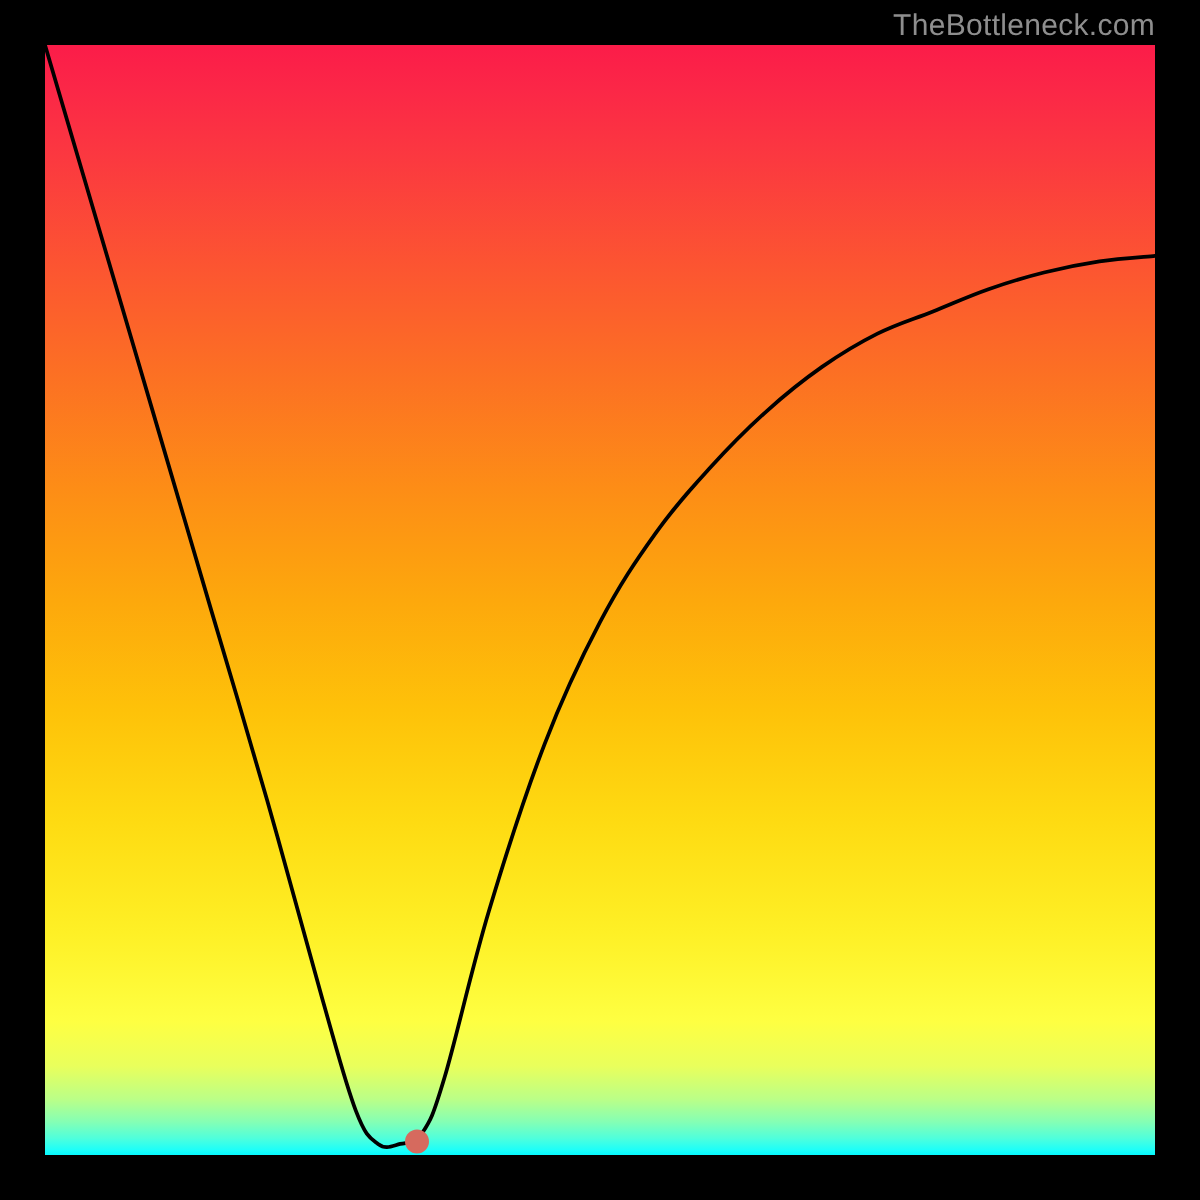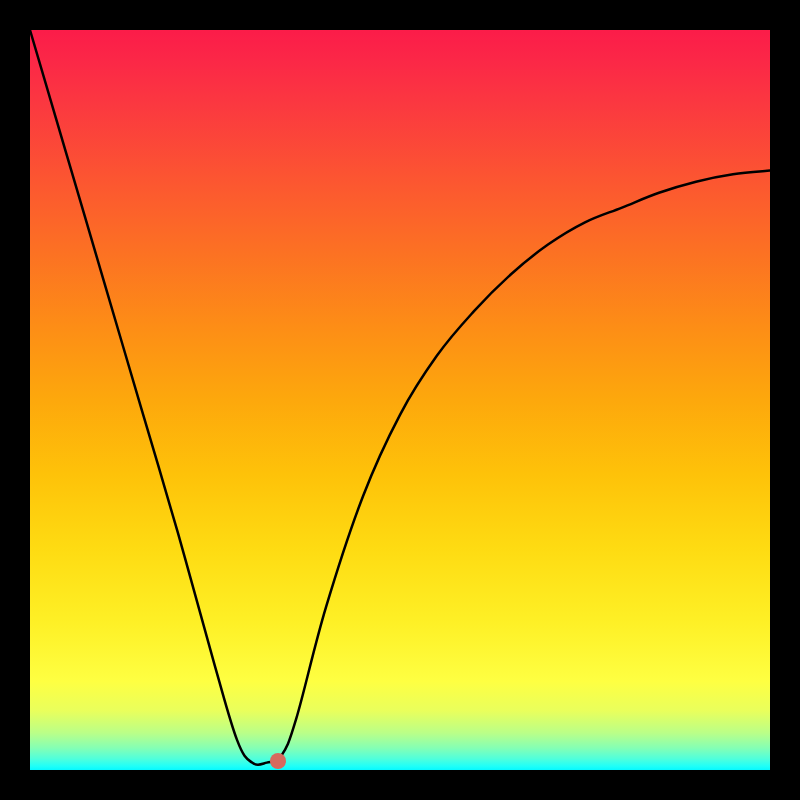--- a/index.html
+++ b/index.html
@@ -67,19 +67,20 @@
     height: 16px;
     border-radius: 50%;
     background: #d66a5e;
     transform: translate(-50%, -50%);
   }
 </style>
 </head>
 <body>
 
 <div class="stage">
+  <div class="watermark">TheBottleneck.com</div>
   <div class="plot-area">
     <svg class="curve" viewBox="0 0 740 740" preserveAspectRatio="none">
       <path id="curve-path" fill="none" stroke="#000" stroke-width="2.5" stroke-linecap="round" stroke-linejoin="round" d="M 0.00 0.00 C 6.66 22.64, 23.68 80.51, 37.00 125.80 C 50.32 171.09, 60.68 206.31, 74.00 251.60 C 87.32 296.89, 97.68 332.11, 111.00 377.40 C 124.32 422.69, 134.68 456.58, 148.00 503.20 C 161.32 549.82, 174.34 599.10, 185.00 636.40 C 195.66 673.70, 200.54 693.08, 207.20 710.40 C 213.86 727.72, 216.67 728.60, 222.00 732.60 C 227.33 736.60, 231.47 733.93, 236.80 732.60 C 242.13 731.27, 246.27 733.19, 251.60 725.20 C 256.93 717.21, 258.41 714.84, 266.40 688.20 C 274.39 661.56, 284.01 617.16, 296.00 577.20 C 307.99 537.24, 319.68 500.83, 333.00 466.20 C 346.32 431.57, 356.68 410.11, 370.00 384.80 C 383.32 359.49, 393.68 344.25, 407.00 325.60 C 420.32 306.95, 430.68 295.85, 444.00 281.20 C 457.32 266.55, 467.68 256.19, 481.00 244.20 C 494.32 232.21, 504.68 223.92, 518.00 214.60 C 531.32 205.28, 541.68 199.06, 555.00 192.40 C 568.32 185.74, 578.68 182.93, 592.00 177.60 C 605.32 172.27, 615.68 167.46, 629.00 162.80 C 642.32 158.14, 652.68 155.03, 666.00 151.70 C 679.32 148.37, 689.68 146.30, 703.00 144.30 C 716.32 142.30, 733.34 141.27, 740.00 140.60"></path>
     </svg>
     <div id="marker-dot" class="dot" style="left: 247.9px; top: 731.12px;"></div>
   </div>
 </div>
 
 </body></html>

